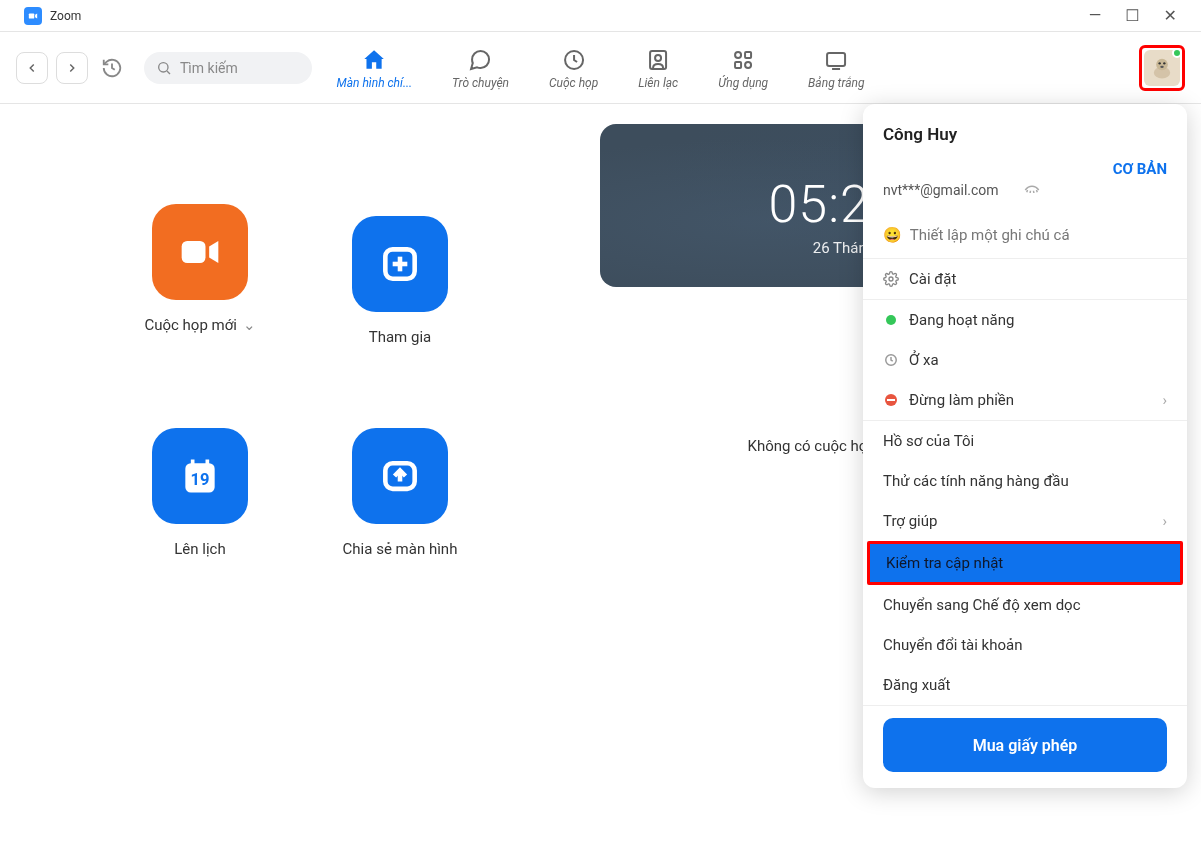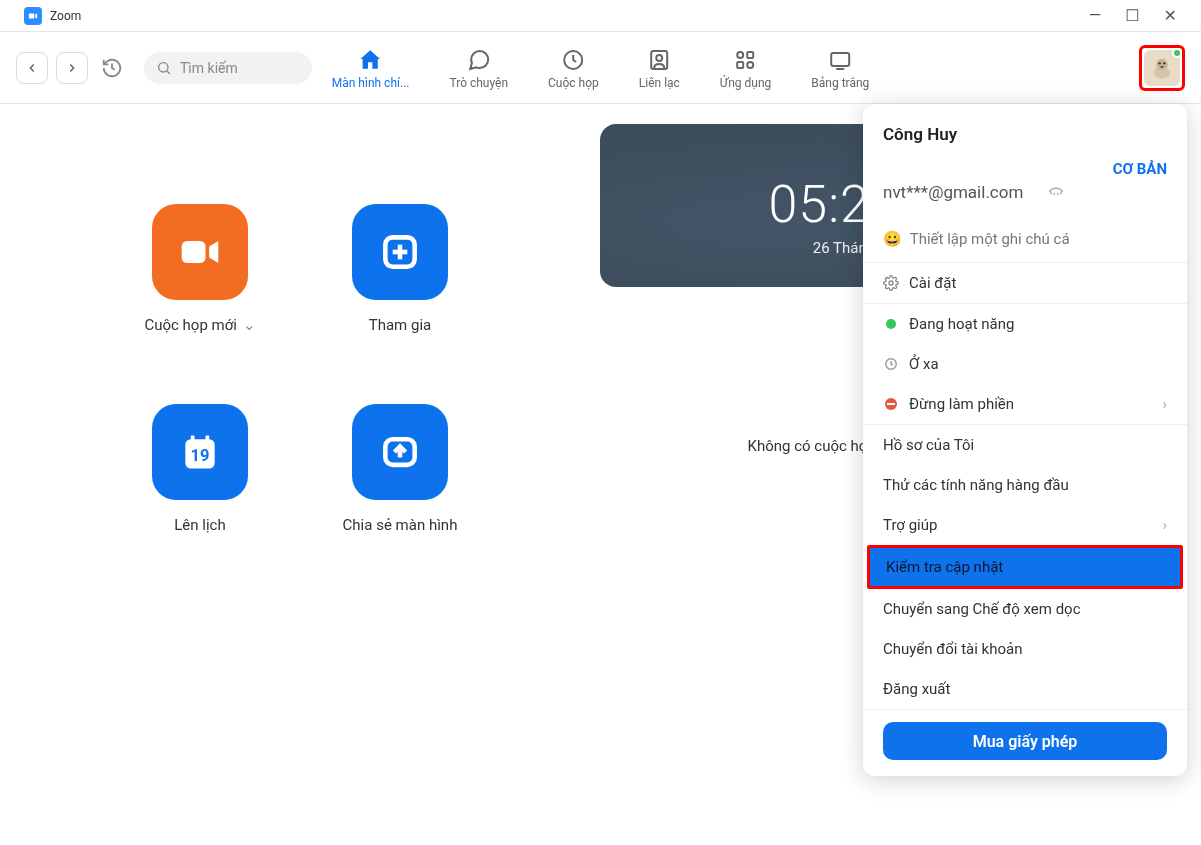--- a/index.html
+++ b/index.html
@@ -11,65 +11,65 @@
 .titlebar-title { font-size: 12px; color: #333; }
 .titlebar-controls { margin-left: auto; display: flex; gap: 24px; color: #555; }
 .titlebar-controls span { cursor: pointer; }
 
 .toolbar { height: 72px; display: flex; align-items: center; padding: 0 16px; border-bottom: 1px solid #e5e5e5; position: relative; }
 .nav-btn { width: 32px; height: 32px; border: 1px solid #ddd; border-radius: 8px; background: #fff; display: flex; align-items: center; justify-content: center; margin-right: 8px; cursor: pointer; color: #666; }
 .history-btn { margin-right: 16px; }
 .search-box { width: 168px; height: 32px; background: #f1f2f4; border-radius: 16px; display: flex; align-items: center; padding: 0 12px; color: #888; font-size: 14px; }
 .search-box svg { margin-right: 8px; }
 
-.nav-tabs { display: flex; gap: 24px; position: absolute; left: 50%; transform: translateX(-50%); }
+.nav-tabs { display: flex; gap: 24px; position: absolute; left: 50%; transform: translateX(-50%); font-style: italic; }
 .nav-tab { display: flex; flex-direction: column; align-items: center; cursor: pointer; padding: 4px 8px; }
 .nav-tab-icon { width: 28px; height: 28px; display: flex; align-items: center; justify-content: center; color: #666; }
 .nav-tab.active .nav-tab-icon { color: #0e72ed; }
 .nav-tab-label { font-size: 12px; color: #666; margin-top: 2px; white-space: nowrap; }
 .nav-tab.active .nav-tab-label { color: #0e72ed; }
 
 .avatar-container { margin-left: auto; position: relative; }
 .avatar-hl { border: 3px solid #f00; border-radius: 6px; padding: 2px; }
 .avatar { width: 36px; height: 36px; border-radius: 6px; background: #e8dcc8; position: relative; cursor: pointer; display:flex; align-items:center; justify-content:center; }
 .avatar-dot { position: absolute; top: -2px; right: -2px; width: 10px; height: 10px; background: #34c759; border: 2px solid #fff; border-radius: 50%; }
 
 .main { display: flex; height: calc(100% - 104px); }
 .left-panel { width: 600px; padding: 100px 60px 0 60px; }
 .action-grid { display: grid; grid-template-columns: repeat(2, 190px); gap: 70px 10px; justify-content: center; }
 .action-item { display: flex; flex-direction: column; align-items: center; }
 .action-btn { width: 96px; height: 96px; border-radius: 24px; display: flex; align-items: center; justify-content: center; cursor: pointer; }
 .action-btn.orange { background: #f26d21; }
-.action-btn.blue { background: #0e72ed; }
+.action-btn.blue { background: #0e72ed; margin-top: 12px; }
 .action-label { margin-top: 16px; font-size: 15px; color: #333; display: flex; align-items: center; gap: 6px; }
 .action-dropdown { color: #888; }
 
 .right-panel { flex: 1; padding: 20px 40px 0 0; display: flex; flex-direction: column; align-items: stretch; }
 .time-card { background: #3d4d5c; border-radius: 16px; padding: 50px 30px 30px; text-align: center; color: #fff; margin-bottom: 150px; position:relative; overflow:hidden; }
 .time-card::before { content:''; position:absolute; inset:0; background: radial-gradient(ellipse at 30% 60%, rgba(70,90,110,0.6), transparent 60%), radial-gradient(ellipse at 70% 30%, rgba(60,80,100,0.5), transparent 60%); }
 .time-display { font-size: 52px; font-weight: 300; letter-spacing: 1px; position:relative; }
 .date-display { font-size: 15px; opacity: 0.9; margin-top: 4px; position:relative; }
 .no-meeting { text-align: center; font-size: 15px; color: #333; }
 
 .dropdown-menu { position: absolute; top: 104px; right: 14px; width: 324px; background: #fff; border-radius: 12px; box-shadow: 0 4px 24px rgba(0,0,0,0.18); z-index: 100; padding-bottom: 12px; }
 .menu-header { padding: 20px 20px 12px; }
 .menu-user-row { display: flex; justify-content: space-between; align-items: flex-start; }
 .menu-username { font-weight: 600; font-size: 17px; color: #222; }
 .menu-badge { font-size: 15px; font-weight: 700; color: #0e72ed; margin-top: 36px; }
-.menu-email { font-size: 17px; color: #555; margin-top: 4px; display: flex; align-items: center; gap: 24px; }
+.menu-email { font-size: 14px; color: #555; margin-top: 4px; display: flex; align-items: center; gap: 24px; }
 .menu-note { display: flex; align-items: center; gap: 8px; padding: 16px 20px 14px; font-size: 15px; color: #777; }
 .menu-divider { height: 1px; background: #eee; margin: 0; }
 .menu-item { display: flex; align-items: center; padding: 11px 20px; font-size: 15px; color: #333; cursor: pointer; gap: 10px; position: relative; }
 .menu-item-icon { width: 16px; height: 16px; display: flex; align-items: center; justify-content: center; }
 .menu-item-chevron { margin-left: auto; color: #aaa; }
 .menu-item.no-icon { padding-left: 20px; }
 .menu-item.highlighted-wrap { padding: 0 4px; }
 .menu-item-highlighted { background: #0e72ed; color: #0f172a; border: 3px solid #f00; border-radius: 2px; padding: 10px 16px; width: 100%; display:flex; align-items:center; }
 .menu-footer { padding: 12px 20px 4px; }
-.buy-button { width: 100%; height: 38px; background: #0e72ed; color: #fff; border: none; border-radius: 10px; font-size: 16px; font-weight: 600; cursor: pointer; }
+.buy-button { width: 100%; height: 54px; background: #0e72ed; color: #fff; border: none; border-radius: 10px; font-size: 16px; font-weight: 600; cursor: pointer; }
 
 .status-dot { width: 10px; height: 10px; border-radius: 50%; display:inline-block; }
 .status-dot.green { background: #34c759; }
 .status-minus { width: 12px; height: 12px; background: #e8553f; border-radius: 50%; position: relative; }
 .status-minus::after { content: ''; position: absolute; left: 2px; right: 2px; top: 5px; height: 2px; background: #fff; }
 .gear-icon { color: #888; }
 </style>
 </head>
 <body>
 

